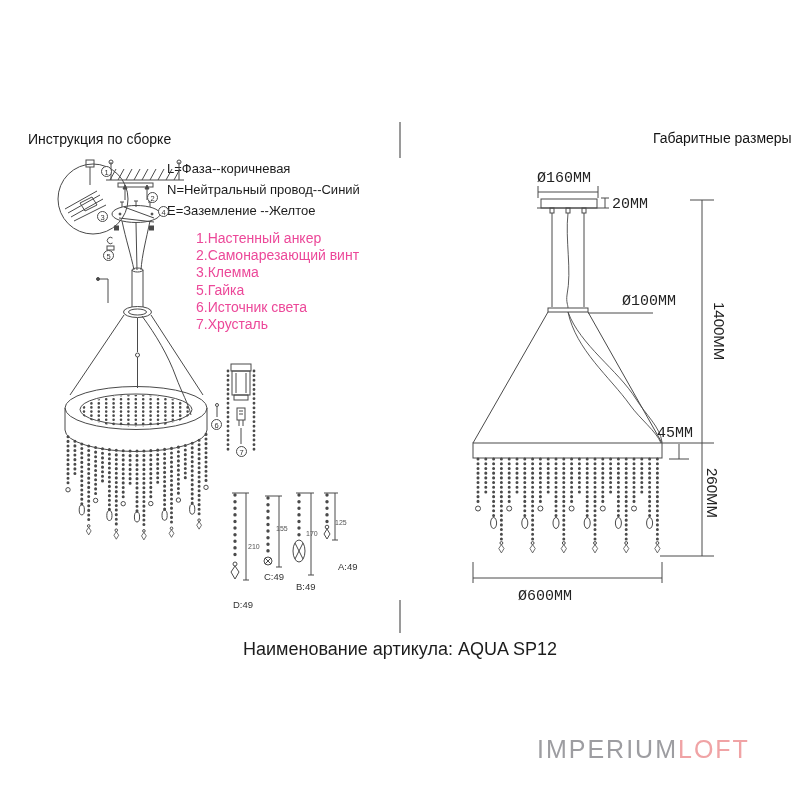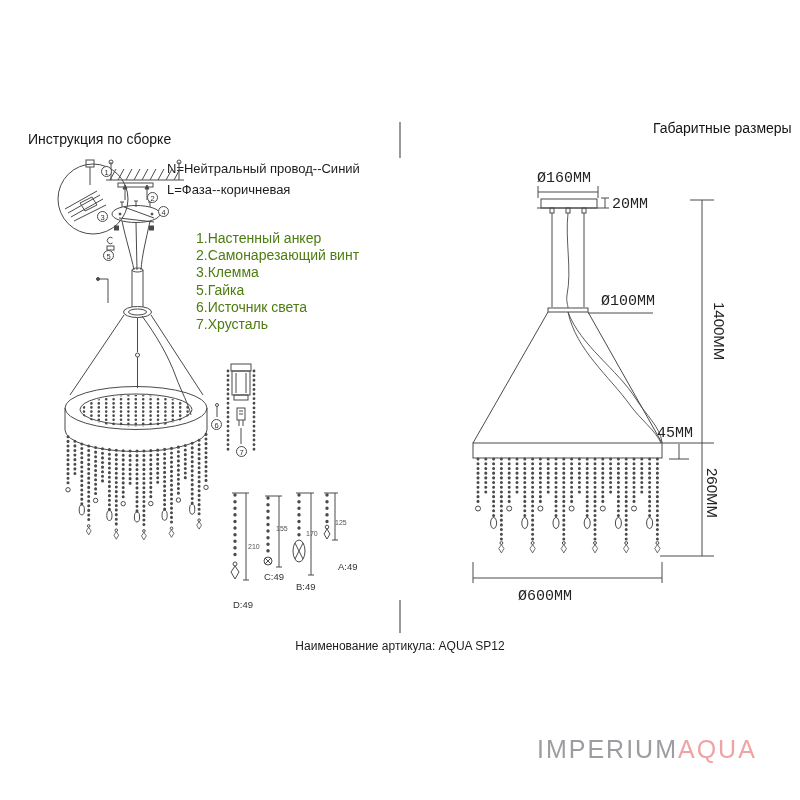--- a/index.html
+++ b/index.html
@@ -1,46 +1,47 @@
 <!DOCTYPE html>
 <html><head>
 <meta charset="utf-8">
 <style>
   html,body{margin:0;padding:0;background:#ffffff;}
   #page{position:relative;width:800px;height:800px;background:#ffffff;overflow:hidden;
         font-family:"Liberation Sans", sans-serif;color:#1c1c1c;}
   .abs{position:absolute;white-space:nowrap;}
   .title{font-size:14px;color:#141414;}
   .wiring{font-size:13px;line-height:21px;color:#1c1c1c;}
-  .parts{font-size:14px;line-height:17.2px;color:#4d7c0f;}
+  .parts{font-size:14px;line-height:17.2px;color:#ec4899;}
   .dim{font-size:15px;color:#222;font-family:Liberation Mono, monospace;}
   .dimv{font-size:15px;color:#222;writing-mode:vertical-rl;}
   .speclabel{font-size:9.5px;color:#333;}
   .specdim{font-size:7px;color:#555;}
   .callout{position:absolute;width:11px;height:11px;border:1px solid #4a4a4a;border-radius:50%;
            font-size:7.5px;line-height:11px;text-align:center;color:#333;background:#fff;box-sizing:border-box;}
   .tick{position:absolute;width:1.5px;background:#9a9a9a;}
-  .footer{font-size:12px;color:#1c1c1c;text-align:center;width:800px;}
+  .footer{font-size:18px;color:#1c1c1c;text-align:center;width:800px;}
   .logo{font-size:25px;letter-spacing:2px;font-weight:400;}
   svg{position:absolute;overflow:visible;}
 </style>
 </head>
 <body>
 
 <div id="page">
 
   <div class="abs title" style="left:28px;top:131px;">Инструкция по сборке</div>
-  <div class="abs title" style="left:653px;top:120px;">Габаритные размеры</div>
+  <div class="abs title" style="left:653px;top:130px;">Габаритные размеры</div>
 
   <div class="tick" style="left:399px;top:122px;height:36px;"></div>
   <div class="tick" style="left:399px;top:600px;height:33px;"></div>
 
   <div class="abs wiring" style="left:167px;top:158px;">
+    <div>L=Фаза--коричневая</div>
     <div>N=Нейтральный провод--Синий</div>
-    <div>L=Фаза--коричневая</div>
+    <div>E=Заземление --Желтое</div>
   </div>
 
   <div class="abs parts" style="left:196px;top:230px;">
     <div>1.Настенный анкер</div>
     <div>2.Самонарезающий винт</div>
     <div>3.Клемма</div>
     <div>5.Гайка</div>
     <div>6.Источник света</div>
     <div>7.Хрусталь</div>
   </div>
@@ -294,25 +295,25 @@
   <div class="abs specdim" style="left:248px;top:543px;">210</div>
   <div class="abs speclabel" style="left:264px;top:571px;">C:49</div>
   <div class="abs specdim" style="left:276px;top:525px;">155</div>
   <div class="abs speclabel" style="left:296px;top:581px;">B:49</div>
   <div class="abs specdim" style="left:306px;top:530px;">170</div>
   <div class="abs speclabel" style="left:338px;top:561px;">A:49</div>
   <div class="abs specdim" style="left:335px;top:519px;">125</div>
 
   <div class="abs dim" style="left:537px;top:170px;">Ø160MM</div>
   <div class="abs dim" style="left:612px;top:196px;">20MM</div>
-  <div class="abs dim" style="left:601px;top:293px;">Ø100MM</div>
+  <div class="abs dim" style="left:622px;top:293px;">Ø100MM</div>
   <div class="abs dim" style="left:657px;top:425px;">45MM</div>
   <div class="abs dimv" style="left:711px;top:302px;">1400MM</div>
   <div class="abs dimv" style="left:704px;top:468px;">260MM</div>
   <div class="abs dim" style="left:518px;top:588px;">Ø600MM</div>
 
   <div class="abs footer" style="left:0px;top:639px;">Наименование артикула: AQUA SP12</div>
 
   <div class="abs logo" style="left:537px;top:735px;">
-    <span id="logoGray" style="color: rgb(157, 157, 161);">IMPERIUM</span><span id="logoPink" style="color: rgb(240, 163, 165);">AQUA</span>
+    <span id="logoGray" style="color: rgb(157, 157, 161);">IMPERIUM</span><span id="logoPink" style="color: rgb(240, 163, 165);">LOFT</span>
   </div>
 
 </div>
 
 </body></html>

